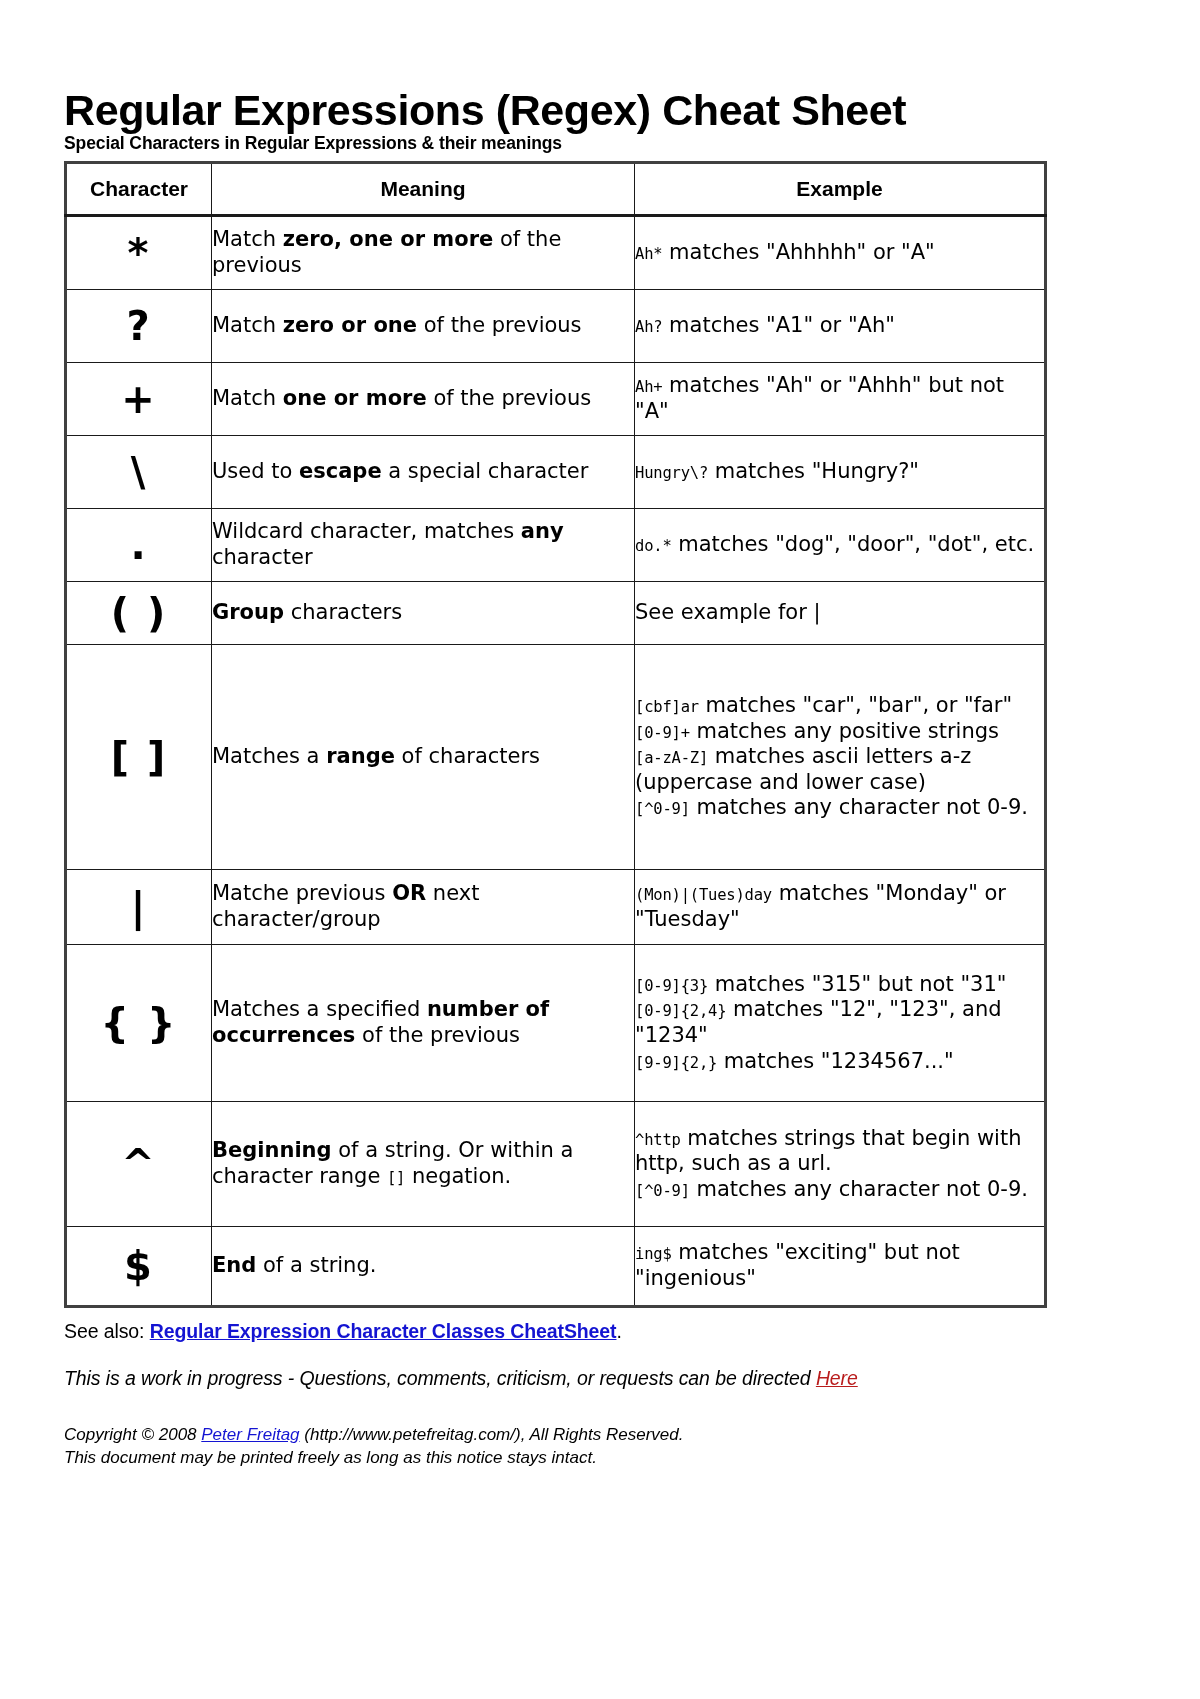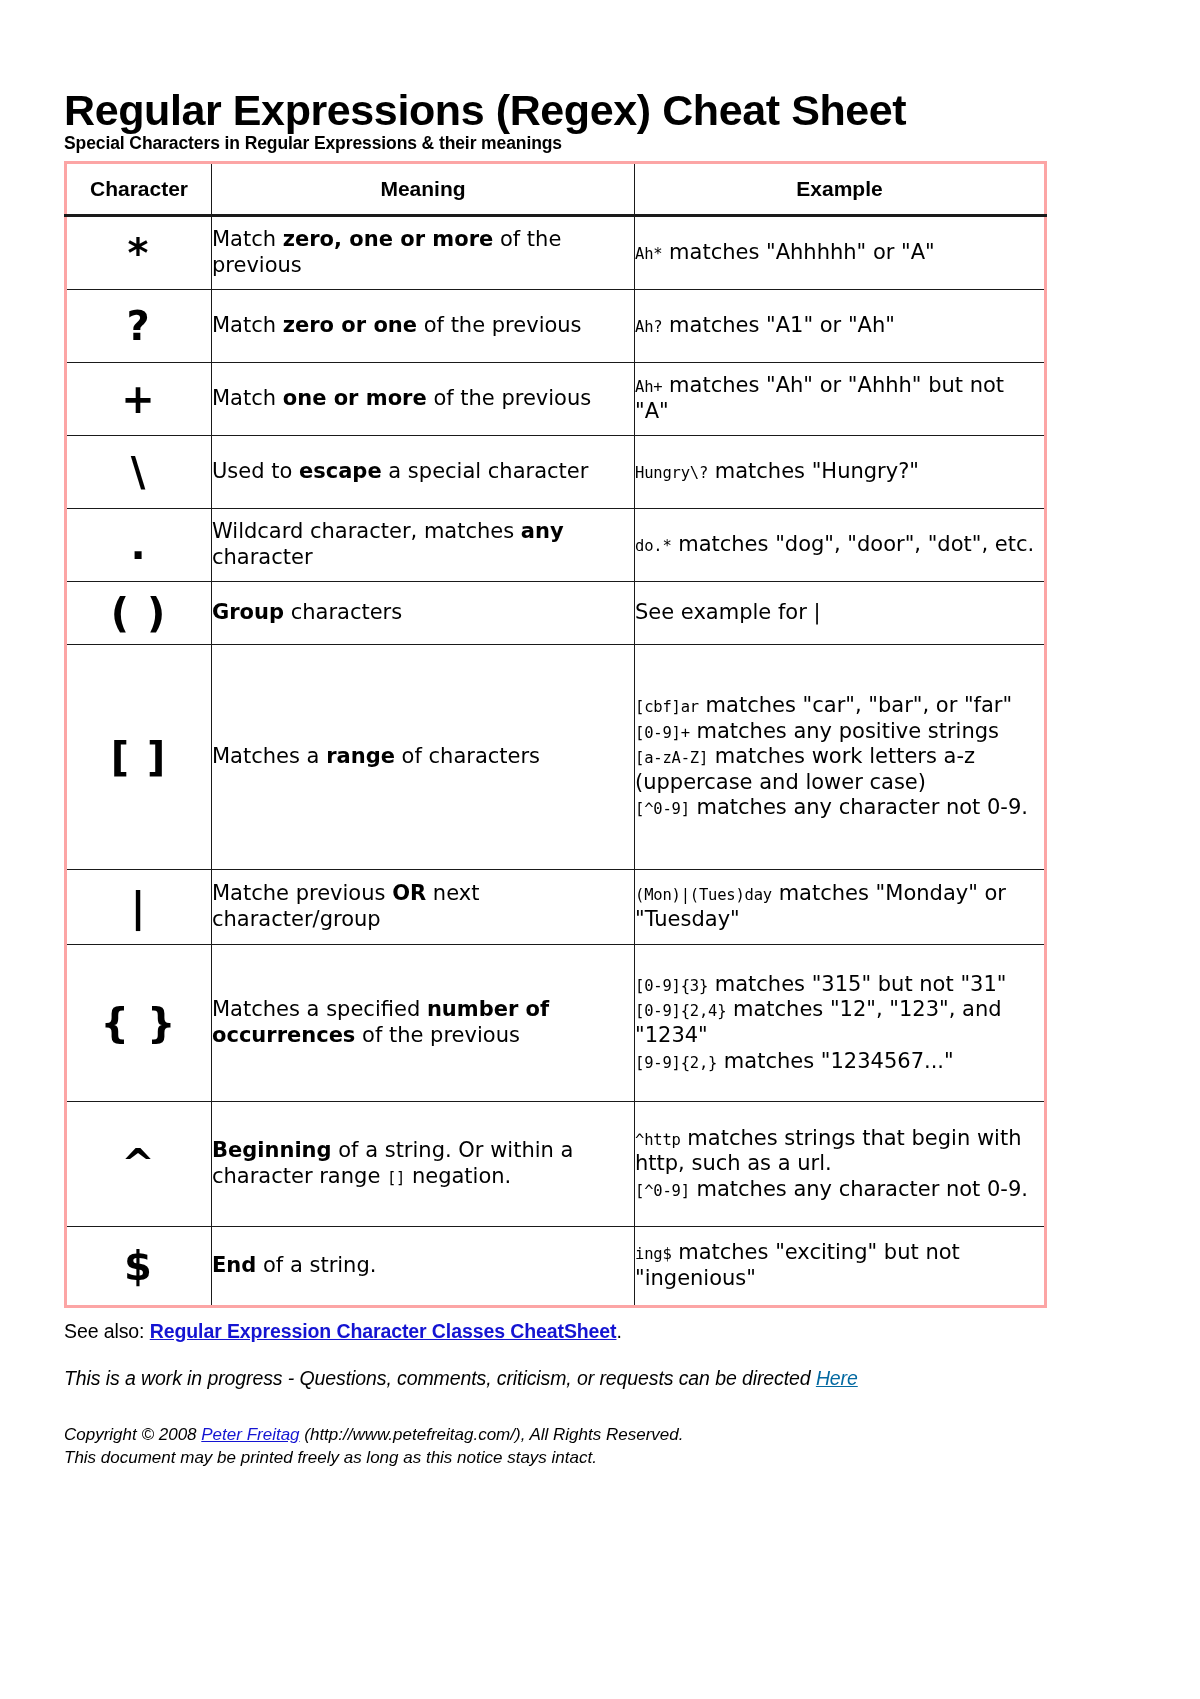--- a/index.html
+++ b/index.html
@@ -41,21 +41,21 @@
     letter-spacing: -0.1px;
     white-space: nowrap;
   }
   table.regex-table {
     position: absolute;
     left: 64px;
     top: 161px;
     width: 980px;
     border-collapse: collapse;
     table-layout: fixed;
-    border: 3px solid #fca5a5;
+    border: 3px solid #404040;
   }
   table.regex-table td, table.regex-table th {
     border: 1.5px solid #1a1a1a;
     vertical-align: middle;
     padding: 0;
   }
   col.c-char { width: 146px; }
   col.c-mean { width: 423px; }
   col.c-ex   { width: 411px; }
 
@@ -127,21 +127,21 @@
     font-weight: bold;
     text-decoration: underline;
   }
   .wip {
     font-size: 19.5px;
     font-style: italic;
     margin-top: 24px;
     letter-spacing: -0.1px;
   }
   .wip a {
-    color: #0369a1;
+    color: #b91c1c;
     font-style: italic;
     margin-top: 48px;
   }
   .copyright {
     font-size: 17px;
     font-style: italic;
     margin-top: 34px;
     line-height: 1.33;
   }
   .copyright a {
@@ -220,21 +220,21 @@
             <span class="ln">See example for |</span>
           </td>
       </tr>
 
       <tr class="r-brack">
         <td class="char-cell">[ ]</td>
         <td class="mean-cell"><span>Matches a </span><b>range</b><span> of characters</span></td>
         <td class="ex-cell">
           <span class="ln"><code class="mono">[cbf]ar</code><span> matches "car", "bar", or "far"</span></span>
           <span class="ln"><code class="mono">[0-9]+</code><span> matches any positive strings</span></span>
-          <span class="ln"><code class="mono">[a-zA-Z]</code><span> matches work letters a-z (uppercase and lower case)</span></span>
+          <span class="ln"><code class="mono">[a-zA-Z]</code><span> matches ascii letters a-z (uppercase and lower case)</span></span>
           <span class="ln"><code class="mono">[^0-9]</code><span> matches any character not 0-9.</span></span>
         </td>
       </tr>
 
       <tr class="r-or">
         <td class="char-cell">|</td>
         <td class="mean-cell"><span>Matche previous </span><b>OR</b><span> next character/group</span></td>
         <td class="ex-cell">
             <span class="ln"><code class="mono">(Mon)|(Tues)day</code><span> matches "Monday" or "Tuesday"</span></span>
           </td>

